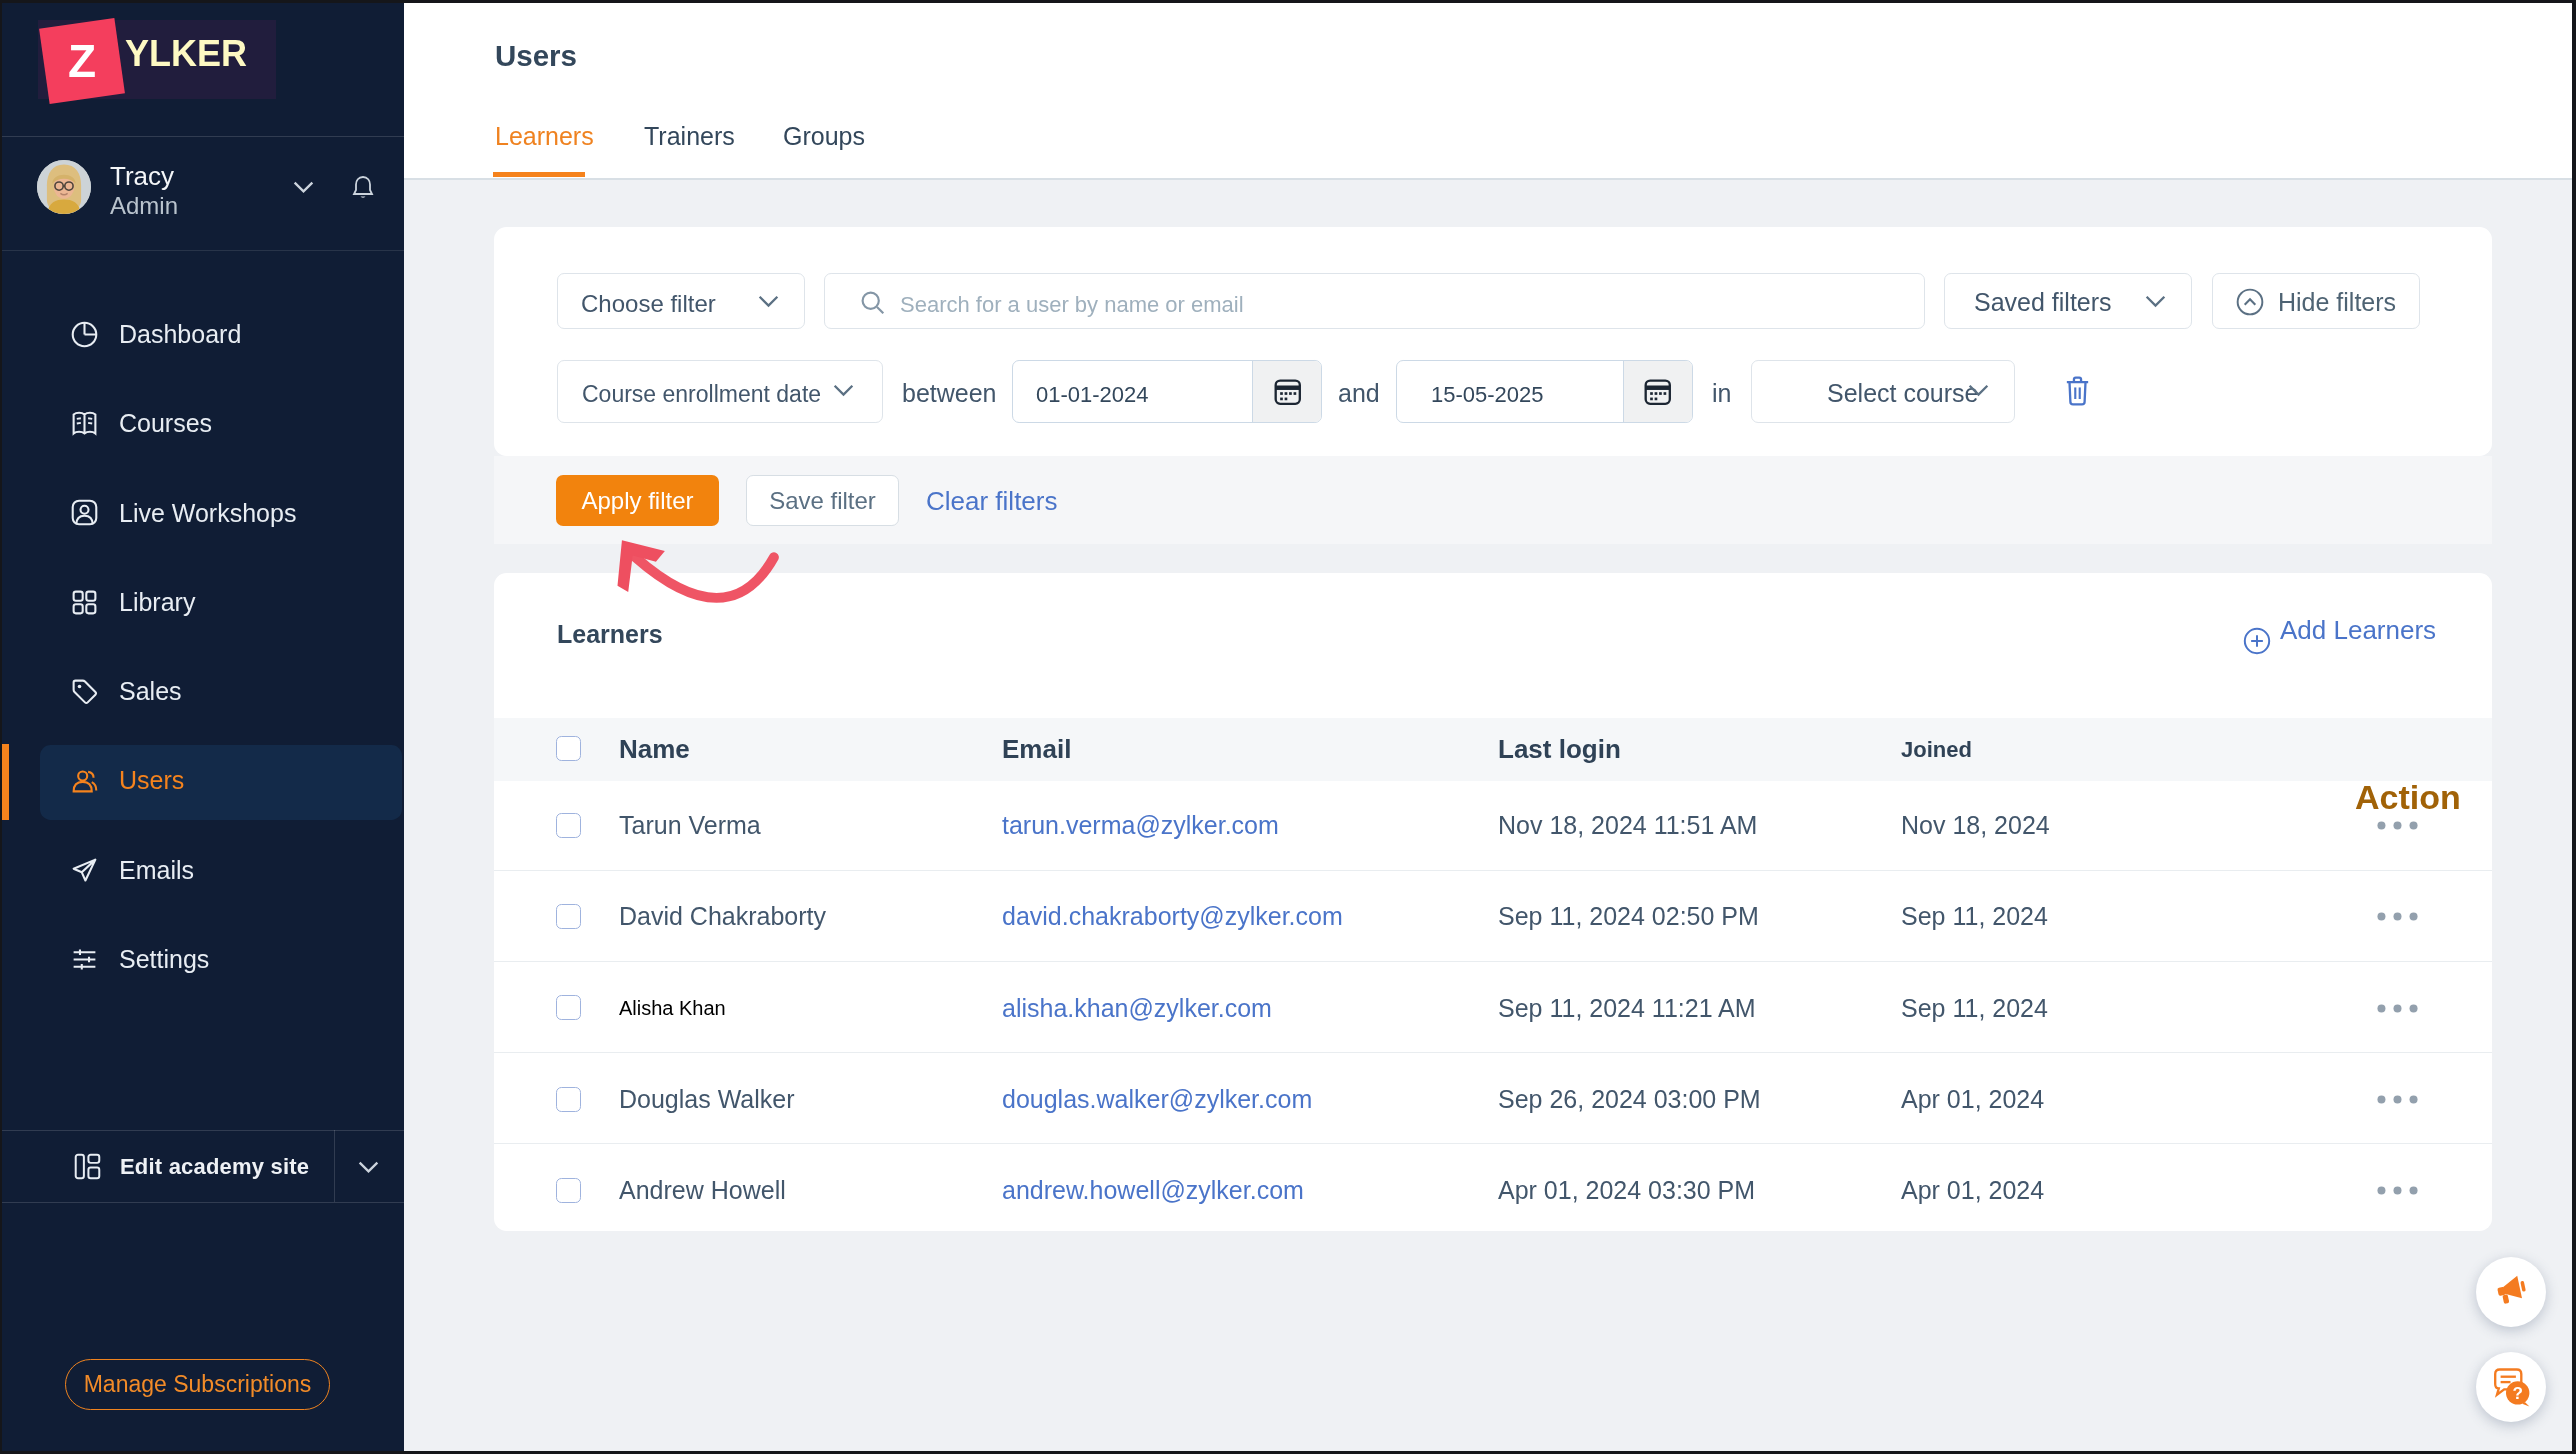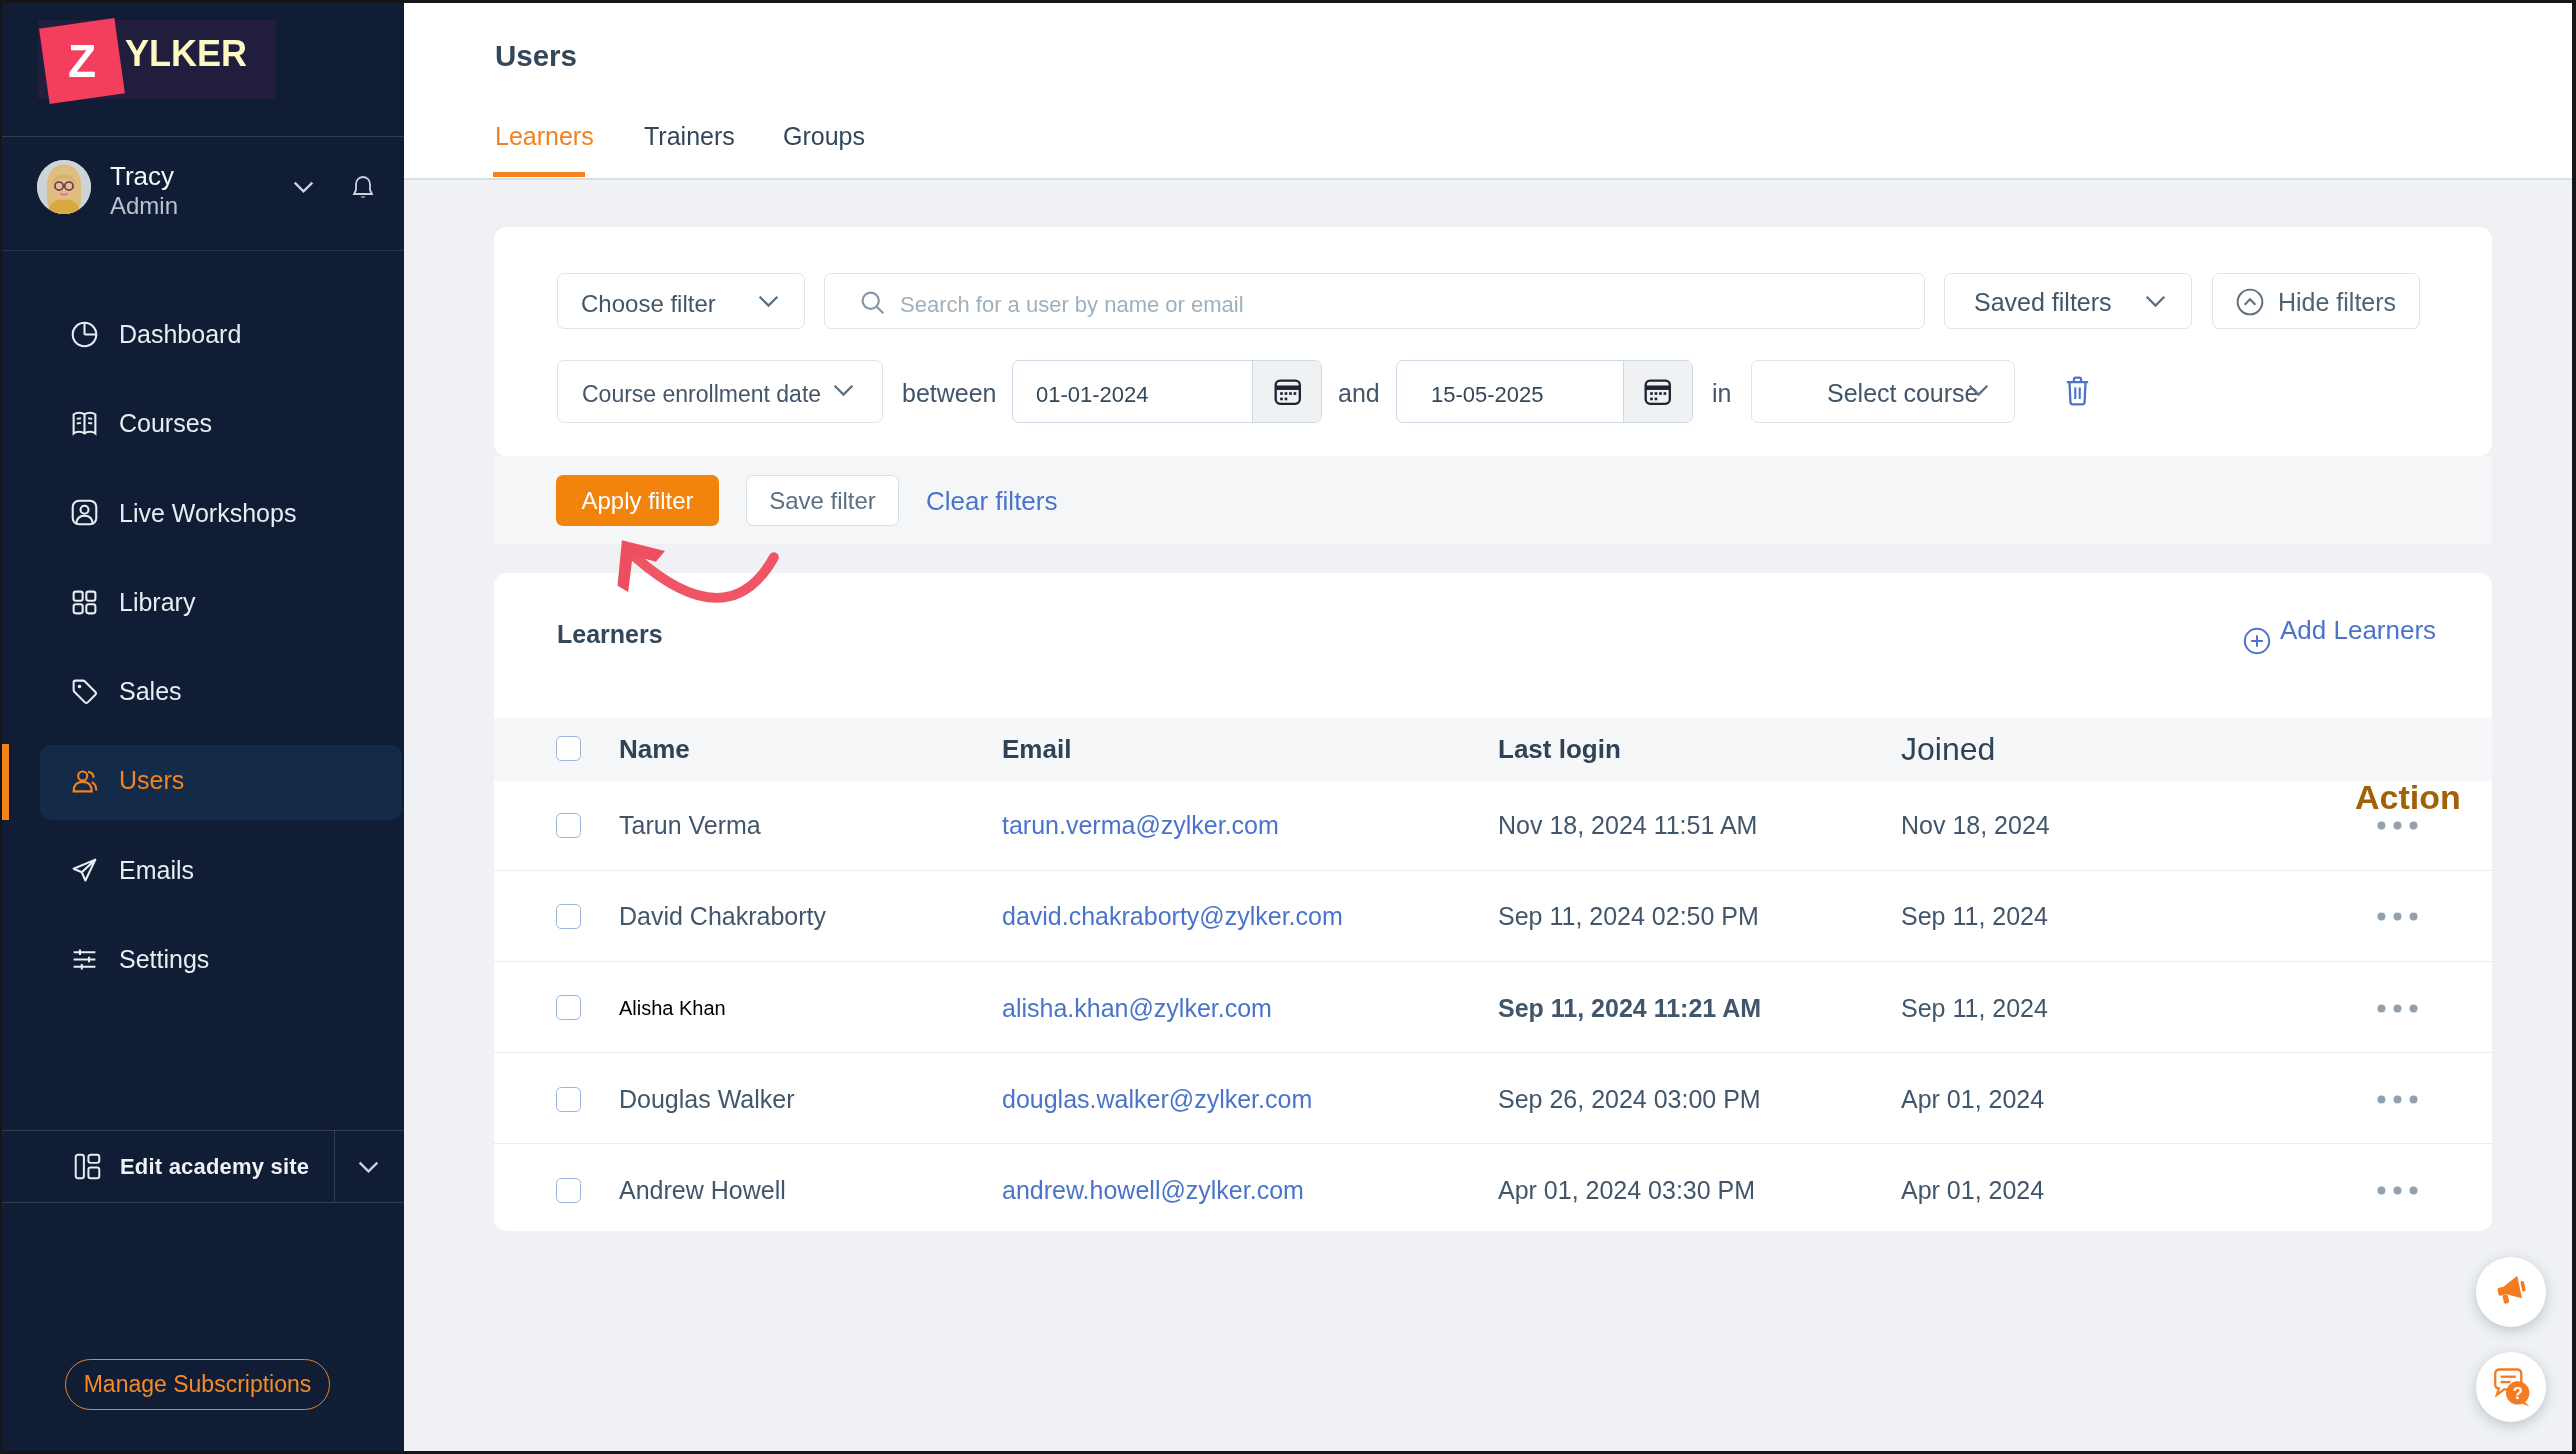--- a/index.html
+++ b/index.html
@@ -215,21 +215,21 @@
       <line x1="15.5" y1="9" x2="15.5" y2="22" stroke="#4a74c9" stroke-width="2.2"></line>
       <line x1="9" y1="15.5" x2="22" y2="15.5" stroke="#4a74c9" stroke-width="2.2"></line>
     </svg>
   <div class="abs" style="left:1786px;top:42px;color:#4a74c9;font-size:26px;">Add Learners</div>
 
   <div class="abs" style="left:0;top:145px;width:1998px;height:63px;background:#f5f7f9;"></div>
   <div class="abs" style="left:62px;top:163px;width:25px;height:25px;background:#fff;border:1.8px solid #9fb3de;border-radius:5.4px;"></div>
   <div class="abs" style="left:125px;top:163px;color:#2f4256;font-size:26px;font-weight:bold;line-height:27px;">Name</div>
   <div class="abs" style="left:508px;top:163px;color:#2f4256;font-size:26px;font-weight:bold;line-height:27px;">Email</div>
   <div class="abs" style="left:1004px;top:163px;color:#2f4256;font-size:26px;font-weight:bold;line-height:27px;">Last login</div>
-  <div class="abs" style="left:1407px;top:163px;color:#2f4256;font-size:32px;font-weight:normal;line-height:27px;">Joined</div>
+  <div class="abs" style="left:1407px;top:163px;color:#2f4256;font-size:22px;font-weight:bold;line-height:27px;">Joined</div>
   <div class="abs" style="left:1861px;top:163px;width:76px;text-align:right;color:#a16207;font-size:34px;font-weight:bold;line-height:27px;margin-top:48px;">Action</div>
 
   <div id="rows">
       <div class="abs" style="left:62px;top:240px;width:25px;height:25px;background:#fff;border:1.8px solid #9fb3de;border-radius:5.4px;"></div>
       <div class="abs" style="left:125px;top:239px;color:#42566b;font-size:25px;line-height:27px;">Tarun Verma</div>
       <div class="abs" style="left:508px;top:239px;color:#4a74c9;font-size:25px;line-height:27px;">tarun.verma@zylker.com</div>
       <div class="abs" style="left:1004px;top:239px;color:#42566b;font-size:25px;line-height:27px;">Nov 18, 2024 11:51 AM</div>
       <div class="abs" style="left:1407px;top:239px;color:#42566b;font-size:25px;line-height:27px;">Nov 18, 2024</div>
       <svg class="abs" style="left:1883px;top:248px;" width="41" height="9" viewBox="0 0 46 10">
         <circle cx="5" cy="5" r="4.5" fill="#93a0ad"></circle>
@@ -244,21 +244,21 @@
       <div class="abs" style="left:1407px;top:330px;color:#42566b;font-size:25px;line-height:27px;">Sep 11, 2024</div>
       <svg class="abs" style="left:1883px;top:339px;" width="41" height="9" viewBox="0 0 46 10">
         <circle cx="5" cy="5" r="4.5" fill="#93a0ad"></circle>
         <circle cx="23" cy="5" r="4.5" fill="#93a0ad"></circle>
         <circle cx="41" cy="5" r="4.5" fill="#93a0ad"></circle>
       </svg>
       <div class="abs" style="left:0;top:388px;width:1998px;height:0.9px;background:#e9edf0;"></div>
       <div class="abs" style="left:62px;top:422px;width:25px;height:25px;background:#fff;border:1.8px solid #9fb3de;border-radius:5.4px;"></div>
       <div class="abs" style="left:125px;top:422px;color:#000000;font-size:20px;line-height:27px;">Alisha Khan</div>
       <div class="abs" style="left:508px;top:422px;color:#4a74c9;font-size:25px;line-height:27px;">alisha.khan@zylker.com</div>
-      <div class="abs" style="left:1004px;top:422px;color:#42566b;font-size:25px;line-height:27px;font-weight:bold;">Sep 11, 2024 11:21 AM</div>
+      <div class="abs" style="left:1004px;top:422px;color:#42566b;font-size:25px;line-height:27px;">Sep 11, 2024 11:21 AM</div>
       <div class="abs" style="left:1407px;top:422px;color:#42566b;font-size:25px;line-height:27px;">Sep 11, 2024</div>
       <svg class="abs" style="left:1883px;top:431px;" width="41" height="9" viewBox="0 0 46 10">
         <circle cx="5" cy="5" r="4.5" fill="#93a0ad"></circle>
         <circle cx="23" cy="5" r="4.5" fill="#93a0ad"></circle>
         <circle cx="41" cy="5" r="4.5" fill="#93a0ad"></circle>
       </svg>
       <div class="abs" style="left:0;top:479px;width:1998px;height:0.9px;background:#e9edf0;"></div>
       <div class="abs" style="left:62px;top:514px;width:25px;height:25px;background:#fff;border:1.8px solid #9fb3de;border-radius:5.4px;"></div>
       <div class="abs" style="left:125px;top:513px;color:#42566b;font-size:25px;line-height:27px;text-align:right;">Douglas Walker</div>
       <div class="abs" style="left:508px;top:513px;color:#4a74c9;font-size:25px;line-height:27px;">douglas.walker@zylker.com</div>

